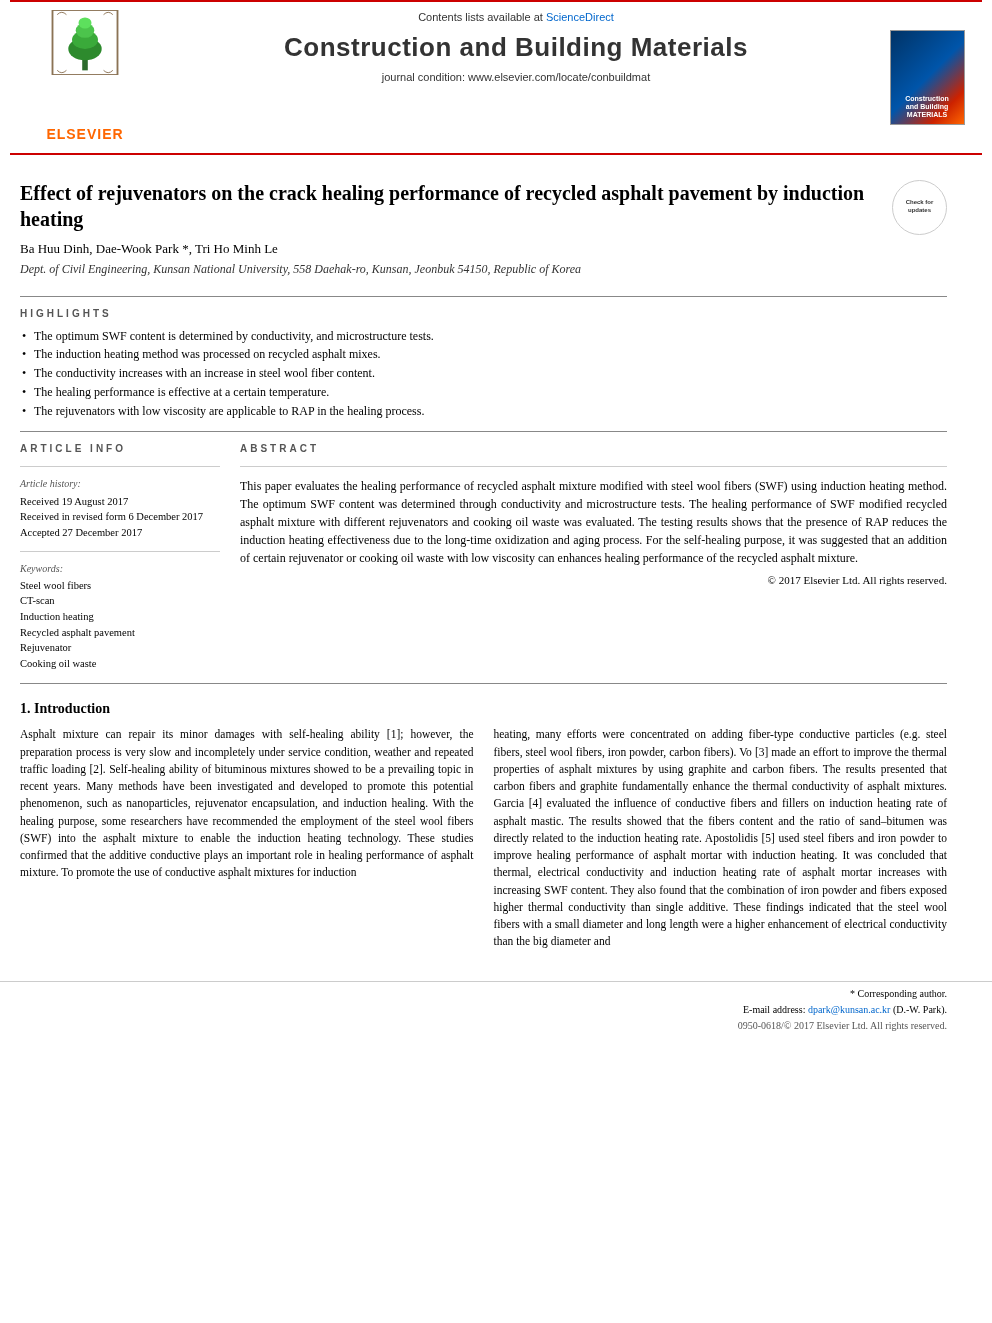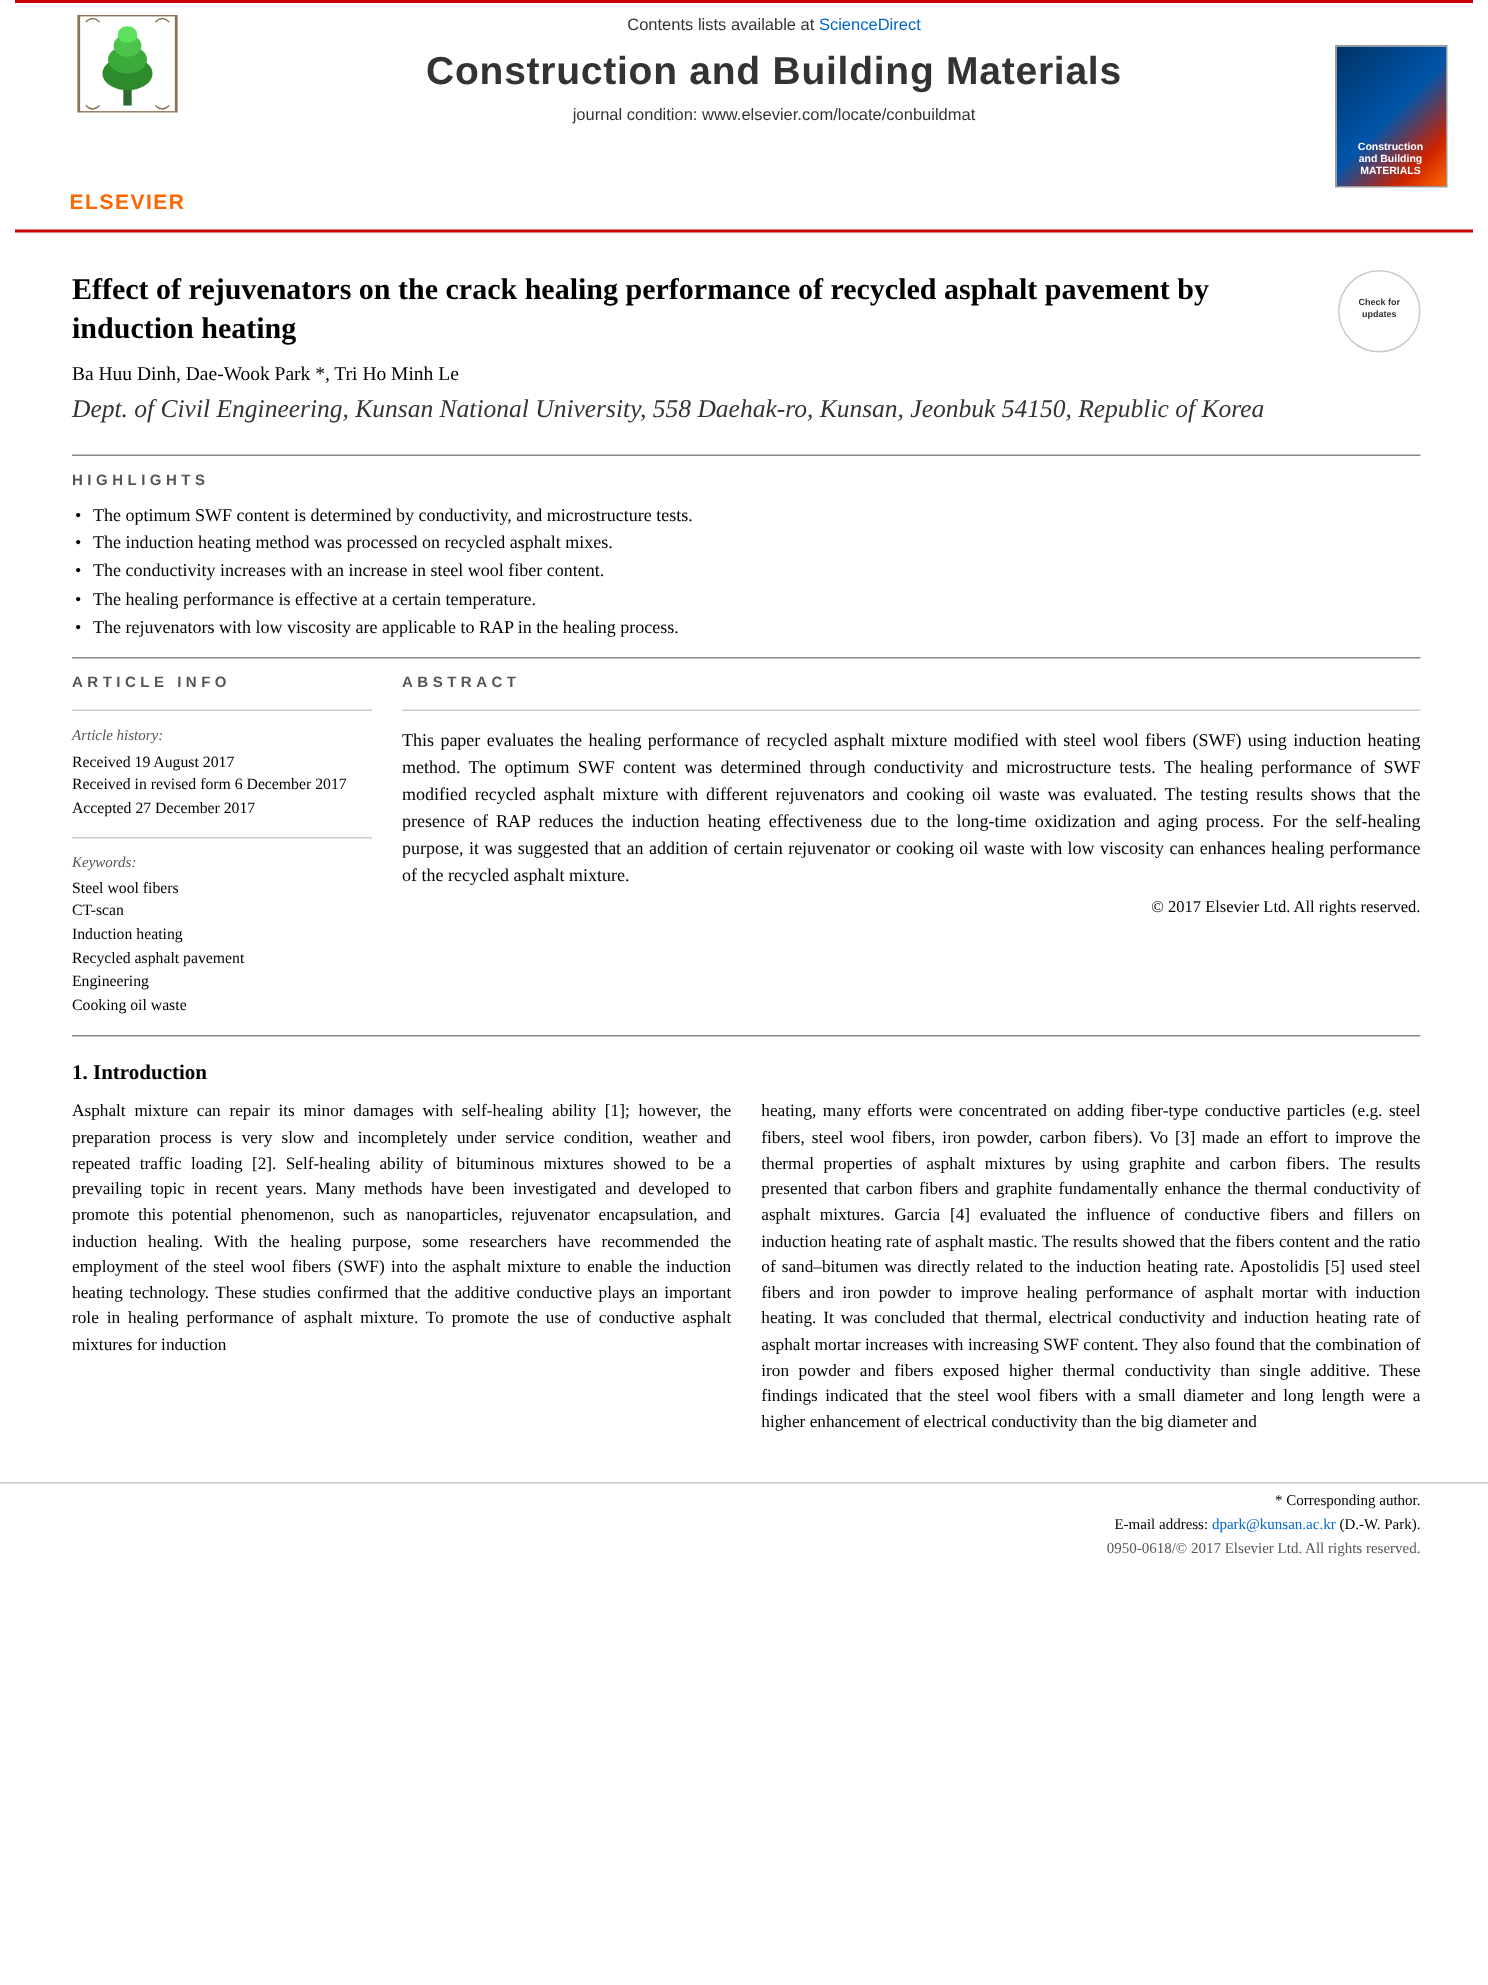--- a/index.html
+++ b/index.html
@@ -130,21 +130,21 @@
       color: #fff;
       font-size: 7px;
       font-family: Arial, sans-serif;
       font-weight: bold;
       text-align: center;
       line-height: 1.2;
     }
 
     
     .main-content {
-      padding: 15px 45px 15px 48px;
+      padding: 15px 45px 15px 20px;
     }
 
     
     .article-title-section {
       display: flex;
       align-items: flex-start;
       margin-bottom: 10px;
       margin-top: 10px;
     }
 
@@ -160,21 +160,21 @@
       margin-bottom: 8px;
     }
 
     .article-authors {
       font-size: 13px;
       color: #000;
       margin-bottom: 3px;
     }
 
     .author-affil {
-      font-size: 17px;
+      font-size: 12px;
       font-style: italic;
       color: #333;
       margin-bottom: 8px;
       font-family: Liberation Serif, serif;
     }
 
     .check-updates-badge {
       width: 55px;
       height: 55px;
       border: 1px solid #ccc;
@@ -471,21 +471,21 @@
         <div class="article-history-item">Accepted 27 December 2017</div>
 
         <hr class="divider">
 
         <div class="keywords-section">
           <div class="keywords-label">Keywords:</div>
           <div class="keyword-item">Steel wool fibers</div>
           <div class="keyword-item">CT-scan</div>
           <div class="keyword-item">Induction heating</div>
           <div class="keyword-item">Recycled asphalt pavement</div>
-          <div class="keyword-item">Engineering</div>
+          <div class="keyword-item">Rejuvenator</div>
           <div class="keyword-item">Cooking oil waste</div>
         </div>
       </div>
 
       <div class="right-col">
         <div class="abstract-label">ABSTRACT</div>
         <hr class="divider">
         <div class="abstract-text">This paper evaluates the healing performance of recycled asphalt mixture modified with steel wool fibers (SWF) using induction heating method. The optimum SWF content was determined through conductivity and microstructure tests. The healing performance of SWF modified recycled asphalt mixture with different rejuvenators and cooking oil waste was evaluated. The testing results shows that the presence of RAP reduces the induction heating effectiveness due to the long-time oxidization and aging process. For the self-healing purpose, it was suggested that an addition of certain rejuvenator or cooking oil waste with low viscosity can enhances healing performance of the recycled asphalt mixture.</div>
         <div class="abstract-rights">© 2017 Elsevier Ltd. All rights reserved.</div>
       </div>

